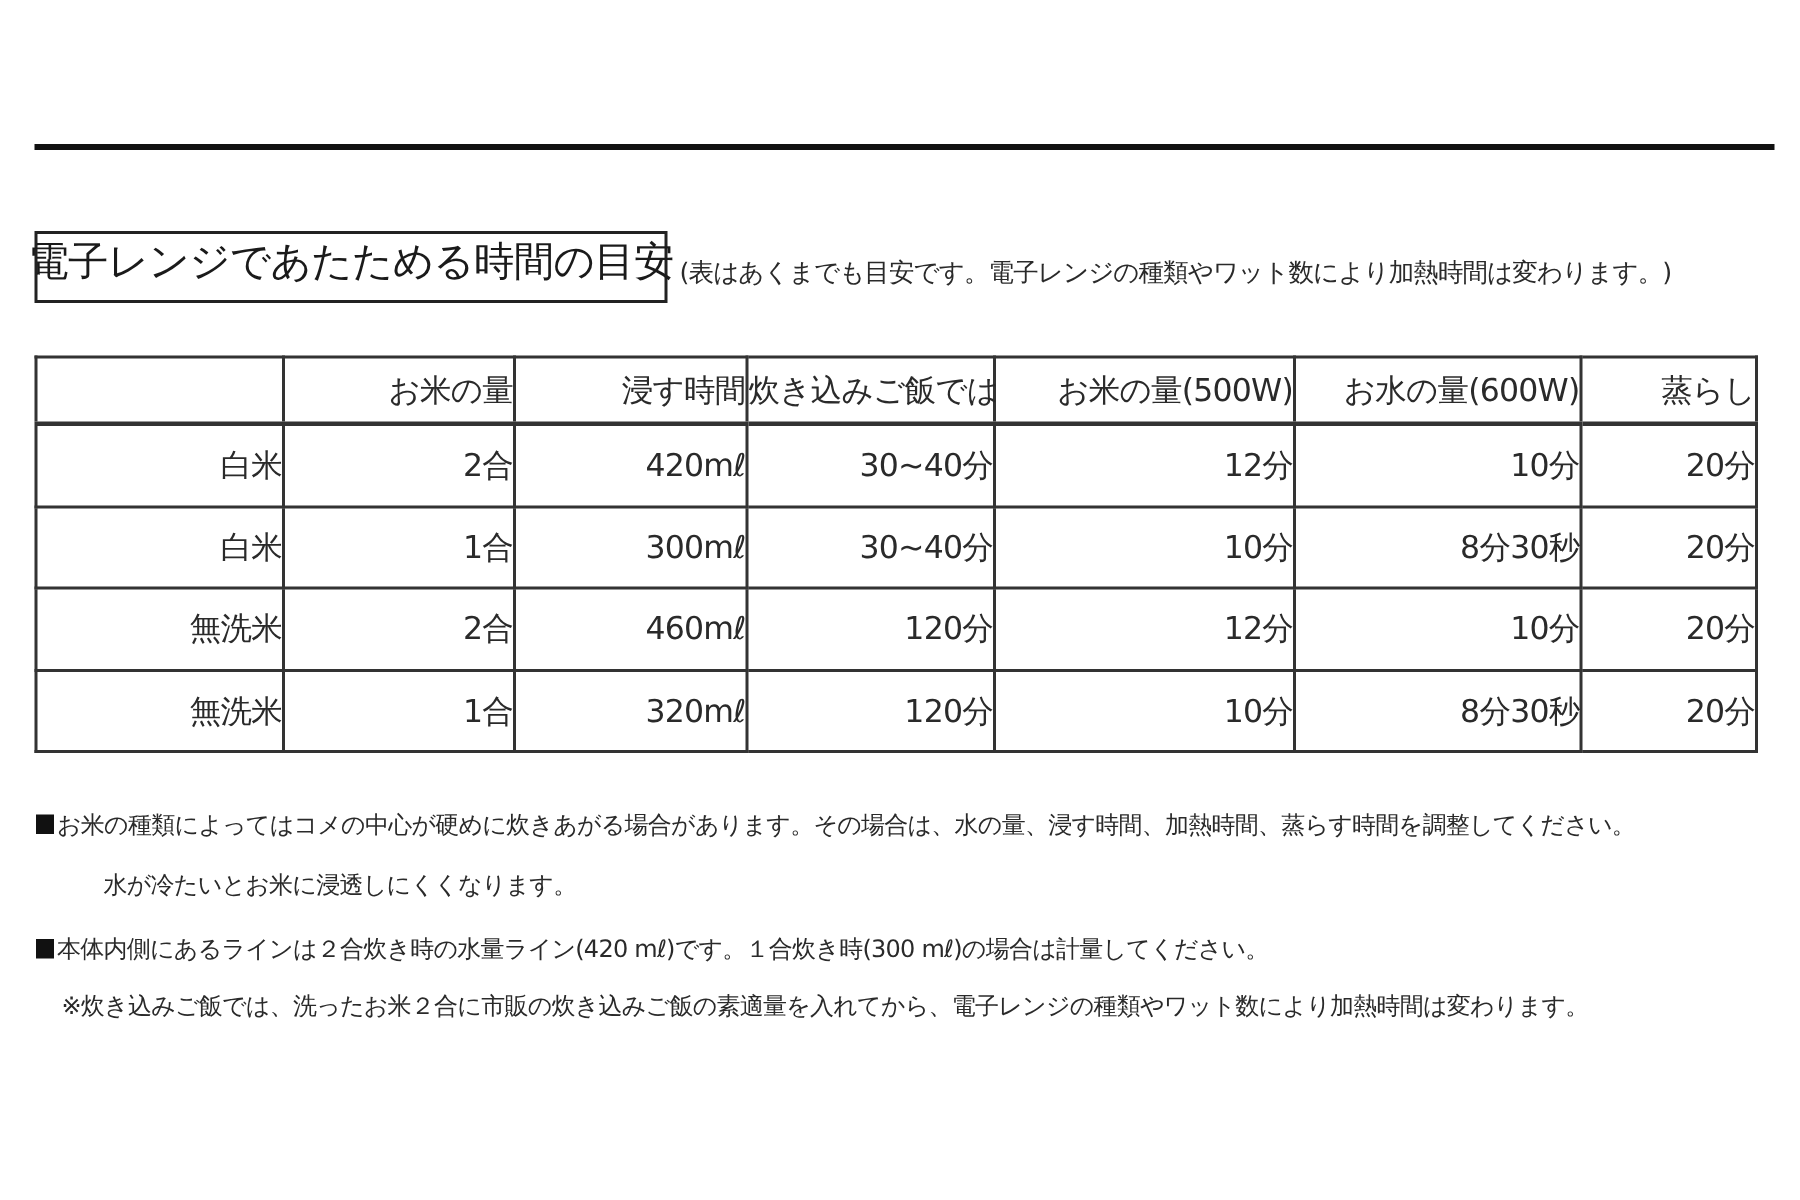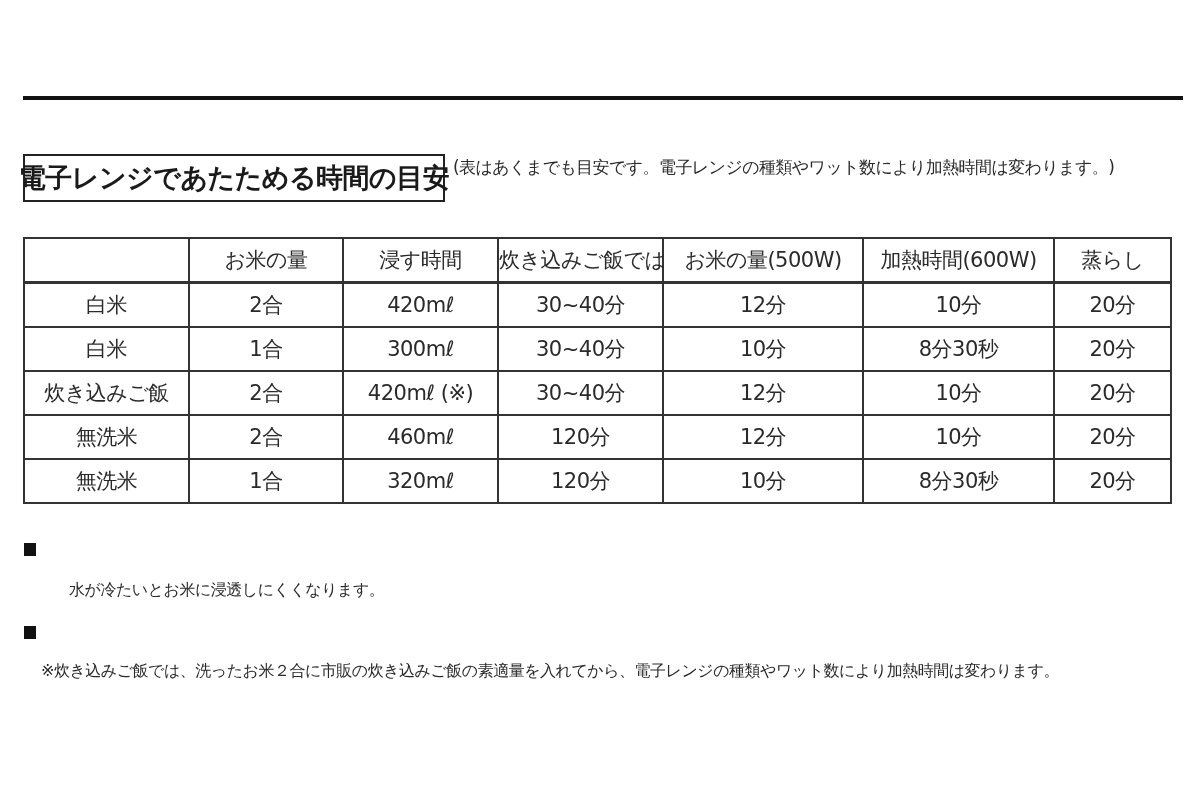--- a/index.html
+++ b/index.html
@@ -6,34 +6,34 @@
   body {
     width:1200px; height:800px; background:#ffffff; position:relative; overflow:hidden;
     font-family: "DejaVu Sans", "Liberation Sans", sans-serif; color:#222;
   }
   .rule {
     position:absolute; left:23px; top:96px; width:1160px; height:4px; background:#111;
   }
   .title-box {
     position:absolute; left:23px; top:154px; width:422px; height:48px;
     border:2px solid #222; box-sizing:border-box;
-    display:flex; align-items:center; justify-content:center;
-    font-size:27px; font-weight:bold; color:#1a1a1a; letter-spacing:-0.5px; white-space:nowrap;
+    display:flex; justify-content:center;
+    font-size:27px; font-weight:normal; color:#1a1a1a; letter-spacing:-0.5px; white-space:nowrap;
   }
   .subtitle {
-    position:absolute; left:453px; top:156px; font-size:17px; color:#2a2a2a; white-space:nowrap;
+    position:absolute; left:453px; top:170px; font-size:17px; color:#2a2a2a; white-space:nowrap;
     letter-spacing:-0.6px;
   }
   table.guide {
     position:absolute; left:23px; top:237px; width:1147px; height:265px;
     border-collapse:collapse; table-layout:fixed;
     border:2px solid #333;
   }
   table.guide th, table.guide td {
-    border:2px solid #333; text-align:center; font-size:21px; font-weight:normal;
+    border:2px solid #333; text-align:right; font-size:21px; font-weight:normal;
     color:#2a2a2a; padding:0; height:42px; white-space:nowrap; letter-spacing:-0.5px;
   }
   table.guide thead th { border-bottom:3px solid #333; }
   .notes { position:absolute; left:24px; top:540px; font-size:16px; color:#2a2a2a; letter-spacing:-0.5px; }
   .note-line { position:absolute; white-space:nowrap; }
   .sq { display:inline-block; width:12px; height:13px; background:#111; vertical-align:-1px; margin-right:2px; }
 </style>
 </head>
 <body>
 
@@ -54,50 +54,41 @@
       <col style="width:191px">
       <col style="width:117px">
   </colgroup>
   <thead>
     <tr>
       <th></th>
       <th>お米の量</th>
       <th>浸す時間</th>
       <th>炊き込みご飯では</th>
       <th>お米の量(500W)</th>
-      <th>加熱時間(600W)</th>
+      <th>お水の量(600W)</th>
       <th>蒸らし</th>
     </tr>
   </thead>
   <tbody>
     <tr>
       <td>白米</td>
       <td>2合</td>
       <td>420mℓ</td>
       <td>30~40分</td>
       <td>12分</td>
       <td>10分</td>
       <td>20分</td>
     </tr>
     <tr>
       <td>白米</td>
       <td>1合</td>
       <td>300mℓ</td>
       <td>30~40分</td>
       <td>10分</td>
       <td>8分30秒</td>
-      <td>20分</td>
-    </tr>
-    <tr>
-      <td>炊き込みご飯</td>
-      <td>2合</td>
-      <td>420mℓ (※)</td>
-      <td>30~40分</td>
-      <td>12分</td>
-      <td>10分</td>
       <td>20分</td>
     </tr>
     <tr>
       <td>無洗米</td>
       <td>2合</td>
       <td>460mℓ</td>
       <td>120分</td>
       <td>12分</td>
       <td>10分</td>
       <td>20分</td>
@@ -109,20 +100,20 @@
       <td>120分</td>
       <td>10分</td>
       <td>8分30秒</td>
       <td>20分</td>
     </tr>
   </tbody>
 </table>
 
 <div class="notes">
   <div class="note-line" style="left:0; top:0;">
-    <span class="sq"></span>
+    <span class="sq"></span><span>お米の種類によってはコメの中心が硬めに炊きあがる場合があります。その場合は、水の量、浸す時間、加熱時間、蒸らす時間を調整してください。</span>
   </div>
   <div class="note-line" style="left:17px; top:40px;margin-left:28px;">水が冷たいとお米に浸透しにくくなります。</div>
   <div class="note-line" style="left:0; top:83px;">
-    <span class="sq"></span>
+    <span class="sq"></span><span>本体内側にあるラインは２合炊き時の水量ライン(420 mℓ)です。１合炊き時(300 mℓ)の場合は計量してください。</span>
   </div>
   <div class="note-line" style="left:17px; top:121px;">※炊き込みご飯では、洗ったお米２合に市販の炊き込みご飯の素適量を入れてから、電子レンジの種類やワット数により加熱時間は変わります。</div>
 </div>
 
 </body></html>

